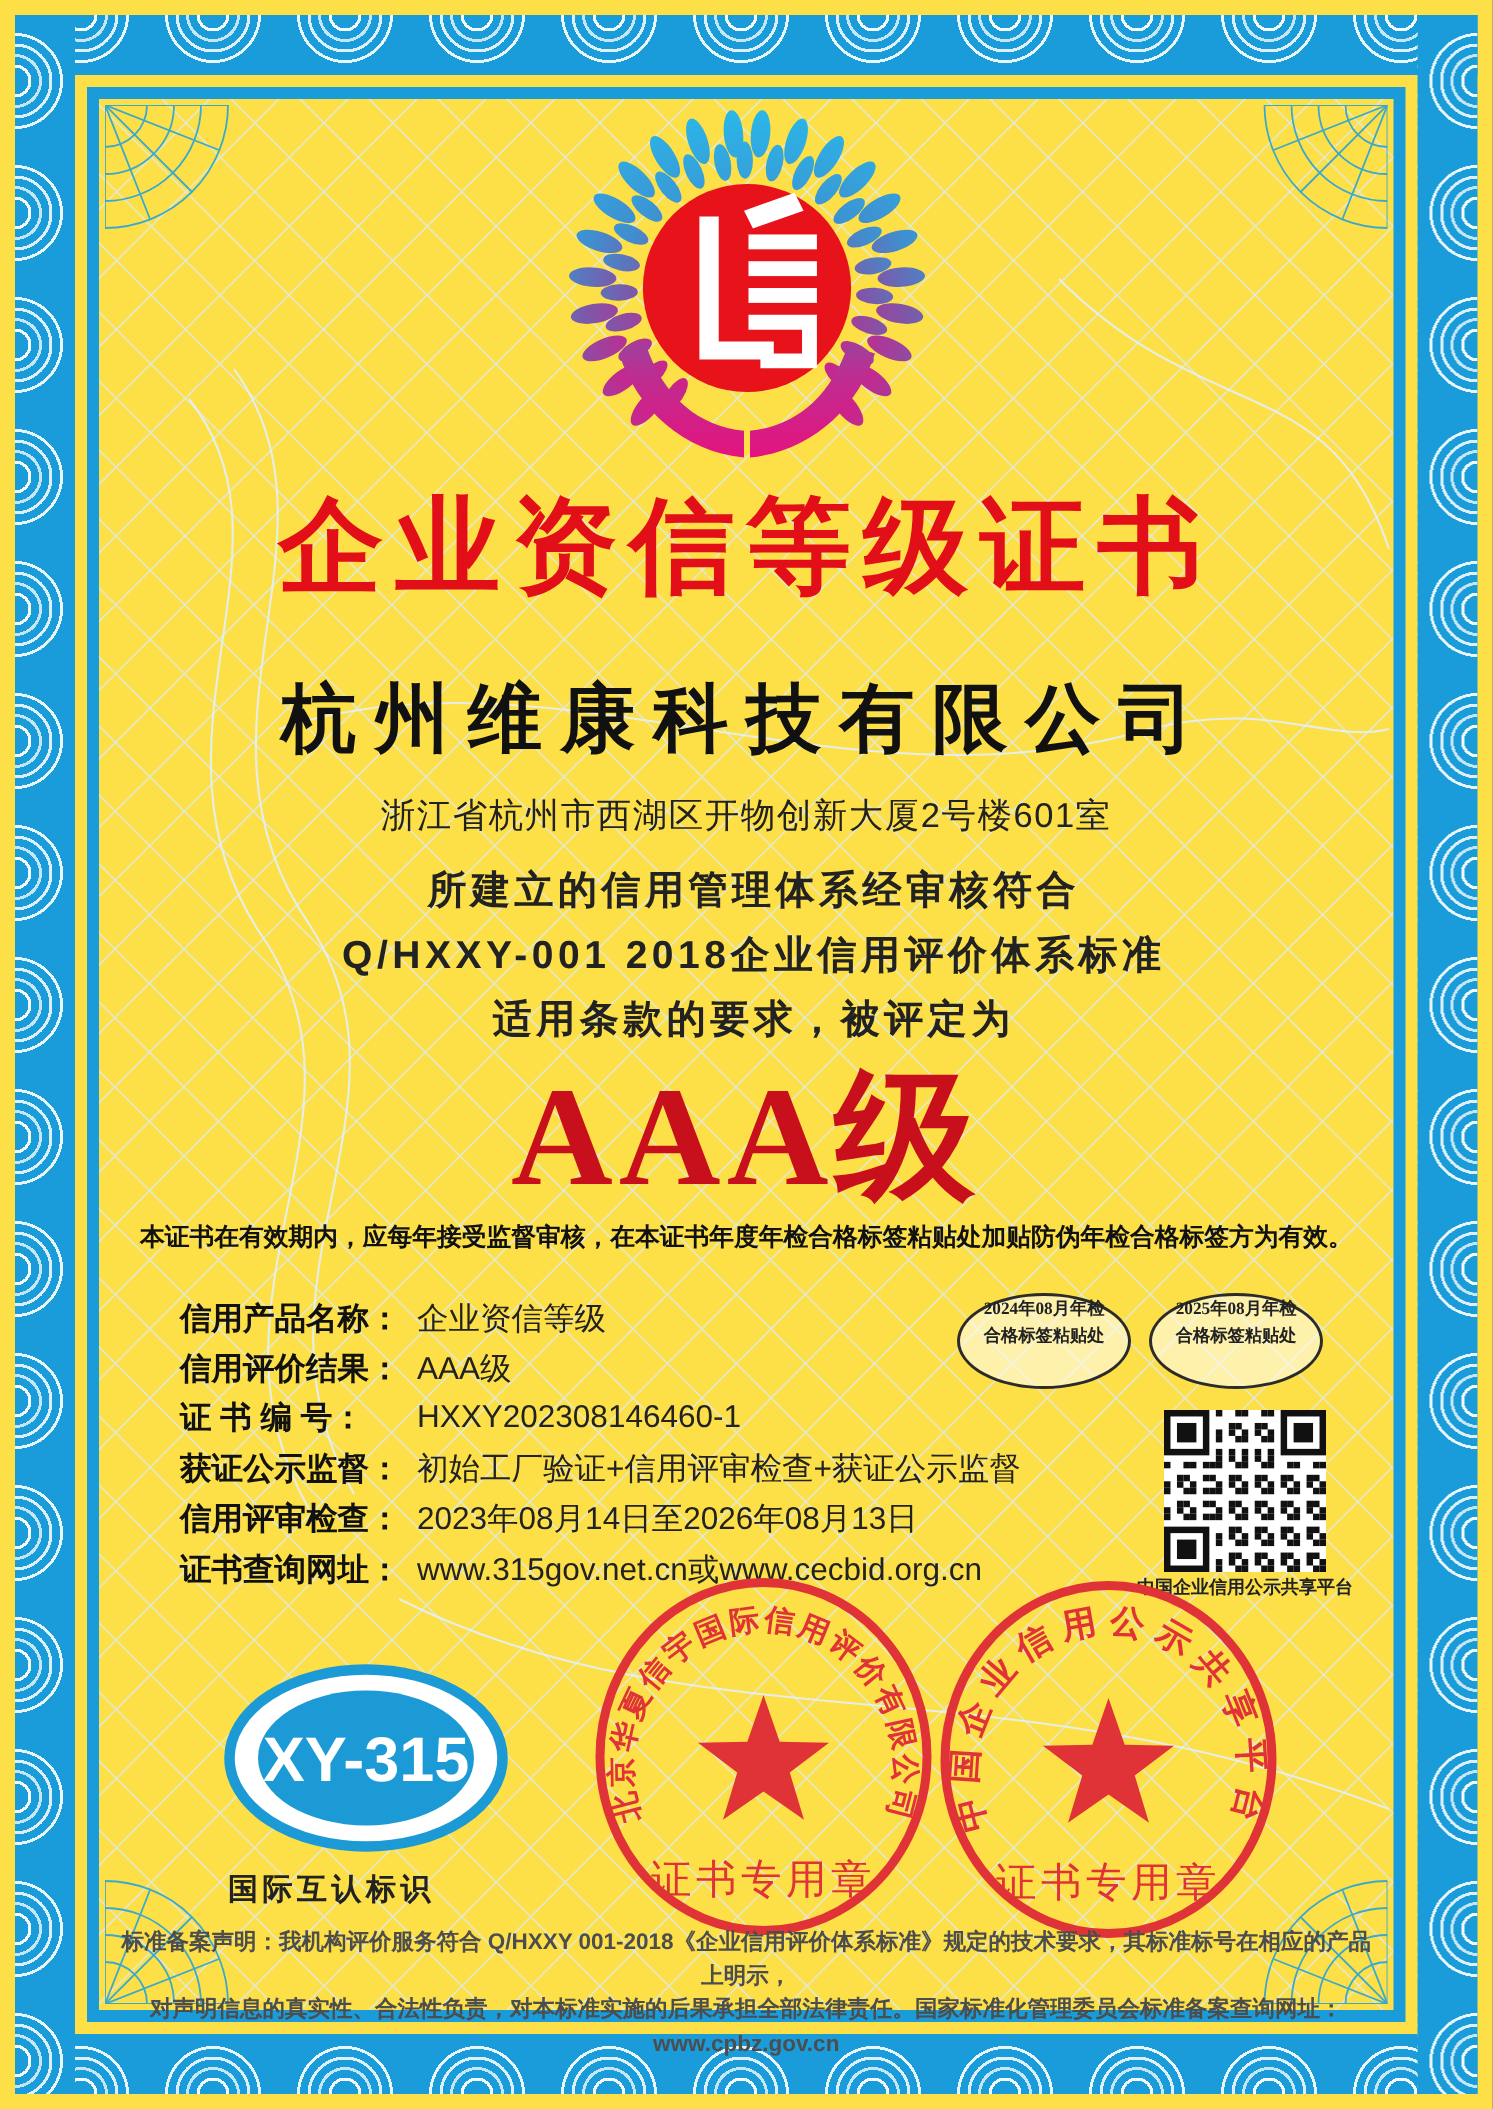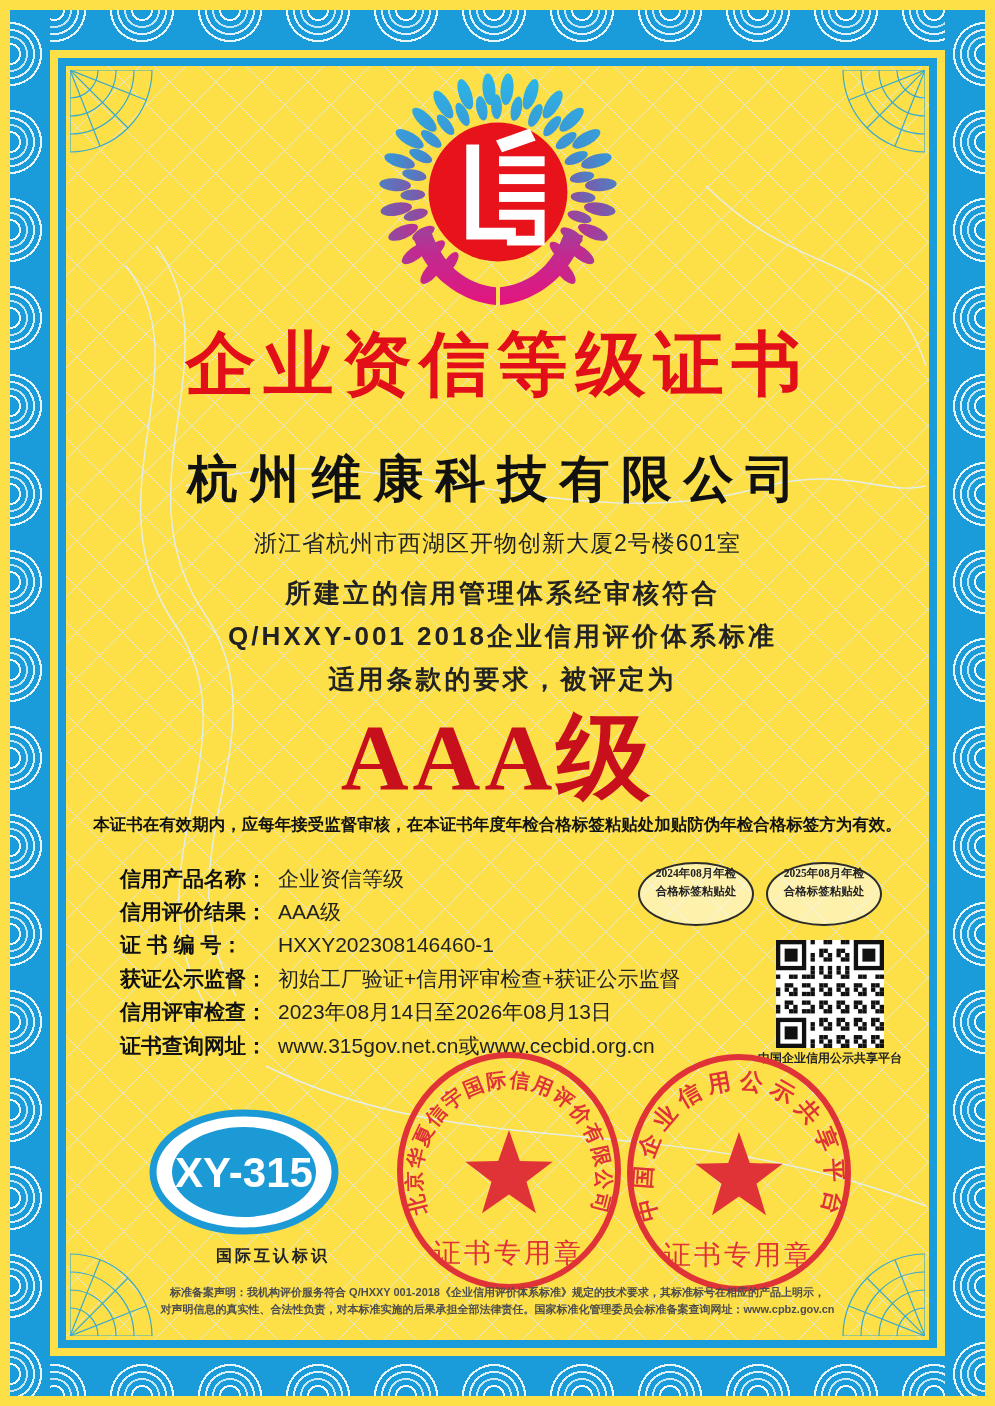--- a/index.html
+++ b/index.html
@@ -53,27 +53,27 @@
          display:flex;flex-direction:column;align-items:center;justify-content:flex-start;
          font-size:11.5px;line-height:1.6;color:#222;background:rgba(255,255,255,.55);
          font-family:"Liberation Serif","DejaVu Serif",serif;font-weight:700;}
   .sticker1{left:638px;top:862px;}
   .sticker2{left:766px;top:862px;}
 
   .qr{left:776px;top:940px;width:108px;height:108px;}
   .qr-caption{left:730px;top:1050px;width:200px;text-align:center;font-size:12px;color:#222;font-weight:700;}
 
   .badge{left:146px;top:1108px;width:196px;height:128px;}
-  .badge-caption{left:134px;top:1246px;width:196px;text-align:right;font-size:16px;
+  .badge-caption{left:152px;top:1246px;width:196px;text-align:left;font-size:20px;
          letter-spacing:3px;color:#222;font-weight:600;}
   .seal{width:230px;height:242px;}
   .seal1{left:394px;top:1050px;}
   .seal2{left:624px;top:1052px;}
 
-  .footer{left:76px;right:76px;top:1284px;text-align:center;font-size:11px;line-height:1.5;
+  .footer{left:76px;right:76px;top:1284px;text-align:center;font-size:15px;line-height:1.5;
           color:#4d4d4d;font-weight:600;}
 </style>
 </head>
 <body>
 
 <div class="page">
 
   <svg class="texture" width="863" height="1274" viewBox="0 0 863 1274">
     <g id="tex" stroke="#dcebf7" stroke-width="1" fill="none" opacity="0.8">
         <path d="M-1200,0 C -780,420 -350,850 74,1274"></path>

